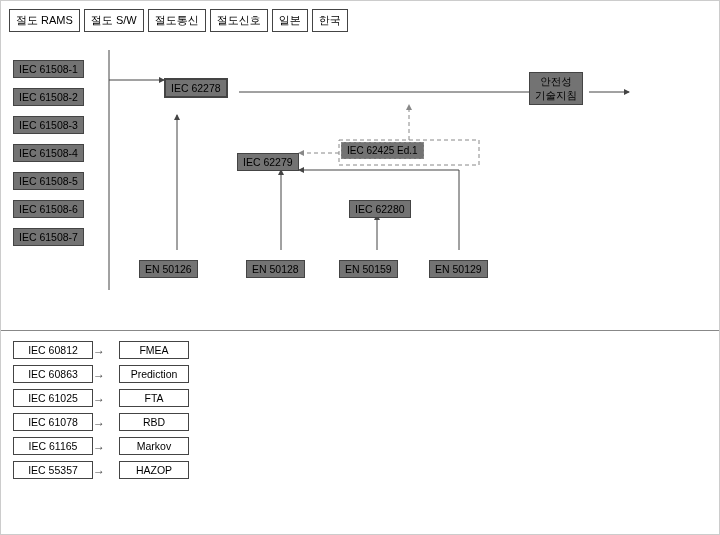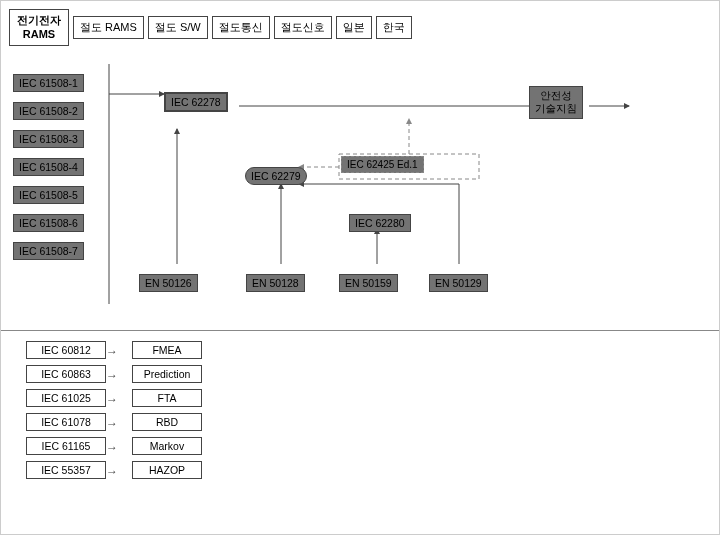--- a/index.html
+++ b/index.html
@@ -73,21 +73,21 @@
       position: absolute;
       top: 0;
       left: 0;
       width: 700px;
       height: 260px;
       pointer-events: none;
     }
 
     
     .bottom-section {
-      padding: 10px 25px;
+      padding: 10px 12px;
       height: 205px;
       position: relative;
     }
 
     .bottom-row {
       display: flex;
       align-items: center;
       margin-bottom: 6px;
     }
 
@@ -120,24 +120,20 @@
     }
   </style>
 </head>
 <body>
 
 <div class="main-container">
 
   <div class="top-section">
 
     <div class="header-row">
-      <div class="header-box title">
-        <span>전기전자</span><br>
-        <span>RAMS</span>
-      </div>
       <div class="header-box">절도 RAMS</div>
       <div class="header-box">절도 S/W</div>
       <div class="header-box">절도통신</div>
       <div class="header-box">절도신호</div>
       <div class="header-box">일본</div>
       <div class="header-box">한국</div>
     </div>
 
     <div class="diagram-area">
 
@@ -179,21 +175,21 @@
       <div class="std-box" style="left:4px; top:10px;">IEC 61508-1</div>
       <div class="std-box" style="left:4px; top:38px;">IEC 61508-2</div>
       <div class="std-box" style="left:4px; top:66px;">IEC 61508-3</div>
       <div class="std-box" style="left:4px; top:94px;">IEC 61508-4</div>
       <div class="std-box" style="left:4px; top:122px;">IEC 61508-5</div>
       <div class="std-box" style="left:4px; top:150px;">IEC 61508-6</div>
       <div class="std-box" style="left:4px; top:178px;">IEC 61508-7</div>
 
       <div class="std-box" style="left:155px; top:28px; border:2px solid #444;">IEC 62278</div>
 
-      <div class="std-box" style="left:236px; top:103px;border-radius:9px;">IEC 62279</div>
+      <div class="std-box" style="left:228px; top:103px;">IEC 62279</div>
 
       <div class="std-box" style="left:332px; top:92px; border:1px dashed #888; font-size:10px;">IEC 62425 Ed.1</div>
 
       <div class="std-box" style="left:340px; top:150px;">IEC 62280</div>
 
       <div class="std-box" style="left:520px; top:22px; text-align:center; line-height:1.3;">
         <span>안전성<br>기술지침</span>
       </div>
 
 

